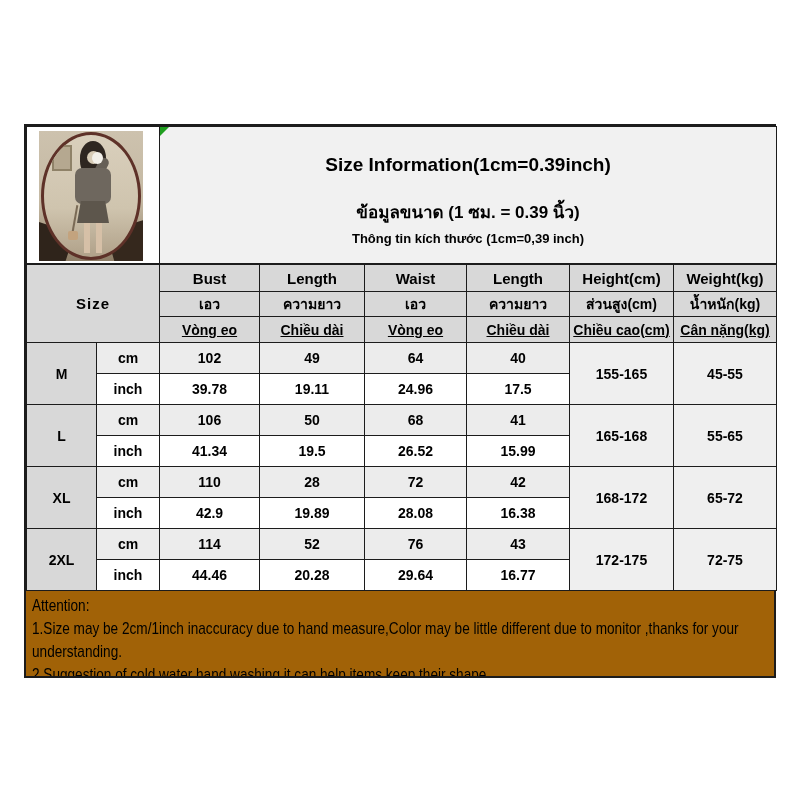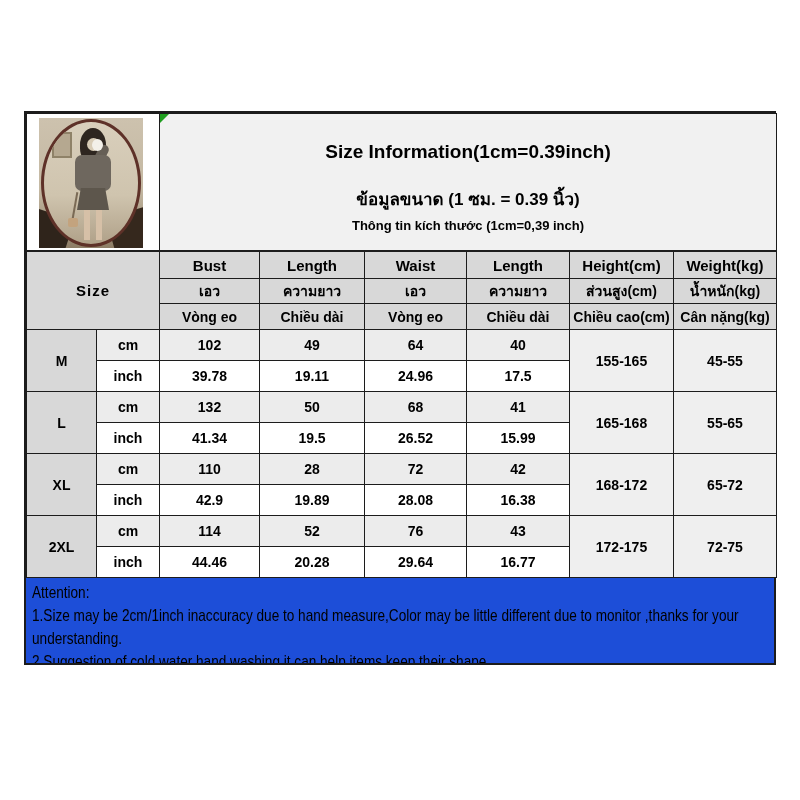--- a/index.html
+++ b/index.html
@@ -1,30 +1,30 @@
 <!DOCTYPE html>
 <html><head>
 <meta charset="utf-8">
 <style>
   html,body{margin:0;padding:0;background:#fff;}
   .page{position:relative;width:800px;height:800px;background:#ffffff;overflow:hidden;
         font-family:"Liberation Sans","DejaVu Sans",sans-serif;color:#000;}
-  .sheet{position:absolute;left:24px;top:111px;width:752px;box-sizing:border-box;
-         border:2px solid #1c1c1c;background:#1d4ed8;}
+  .sheet{position:absolute;left:24px;top:124px;width:752px;box-sizing:border-box;
+         border:2px solid #1c1c1c;background:#a16207;}
   table.size-table{border-collapse:collapse;table-layout:fixed;width:100%;}
   table.size-table td{border:1px solid #1c1c1c;text-align:center;vertical-align:middle;
                       font-weight:bold;padding:0;overflow:hidden;white-space:nowrap;}
   
   col.c1{width:70px}col.c2{width:63px}col.c3{width:100px}col.c4{width:105px}
   col.c5{width:102px}col.c6{width:103px}col.c7{width:104px}col.c8{width:103px}
   
   tr.top-row td{height:136px;border-bottom:2px solid #1c1c1c;}
   tr.hdr1 td{height:26px;font-size:15px;background:#d8d8d8;}
   tr.hdr2 td{height:24px;font-size:14px;background:#d8d8d8;}
-  tr.hdr3 td{height:25px;font-size:14px;background:#d8d8d8;}
+  tr.hdr3 td{height:25px;font-size:14px;background:#d8d8d8;text-decoration:underline;}
   tr.body-row td{height:30px;font-size:14px;}
   td.size-cell{background:#d8d8d8;font-size:30px;letter-spacing:1px;}
   td.size-label{background:#d8d8d8;font-size:16px;}
   td.unit-cm{background:#ececec;font-size:15px;}
   td.unit-inch{background:#ffffff;font-size:15px;}
   td.val-cm{background:#ececec;}
   td.val-inch{background:#ffffff;margin-top:28px;}
   td.merged{background:#efefef;font-size:15px;}
   
   td.title-cell{position:relative;background:#f1f1f1;vertical-align:middle;}
@@ -158,21 +158,21 @@
           <td class="unit-inch">inch</td>
           <td class="val-inch">39.78</td>
           <td class="val-inch">19.11</td>
           <td class="val-inch">24.96</td>
           <td class="val-inch">17.5</td>
         </tr>
 
         <tr class="body-row">
           <td rowspan="2" class="size-label">L</td>
           <td class="unit-cm">cm</td>
-          <td class="val-cm">132</td>
+          <td class="val-cm">106</td>
           <td class="val-cm">50</td>
           <td class="val-cm">68</td>
           <td class="val-cm">41</td>
           <td rowspan="2" class="merged">165-168</td>
           <td rowspan="2" class="merged">55-65</td>
         </tr>
         <tr class="body-row">
           <td class="unit-inch">inch</td>
           <td class="val-inch">41.34</td>
           <td class="val-inch">19.5</td>

